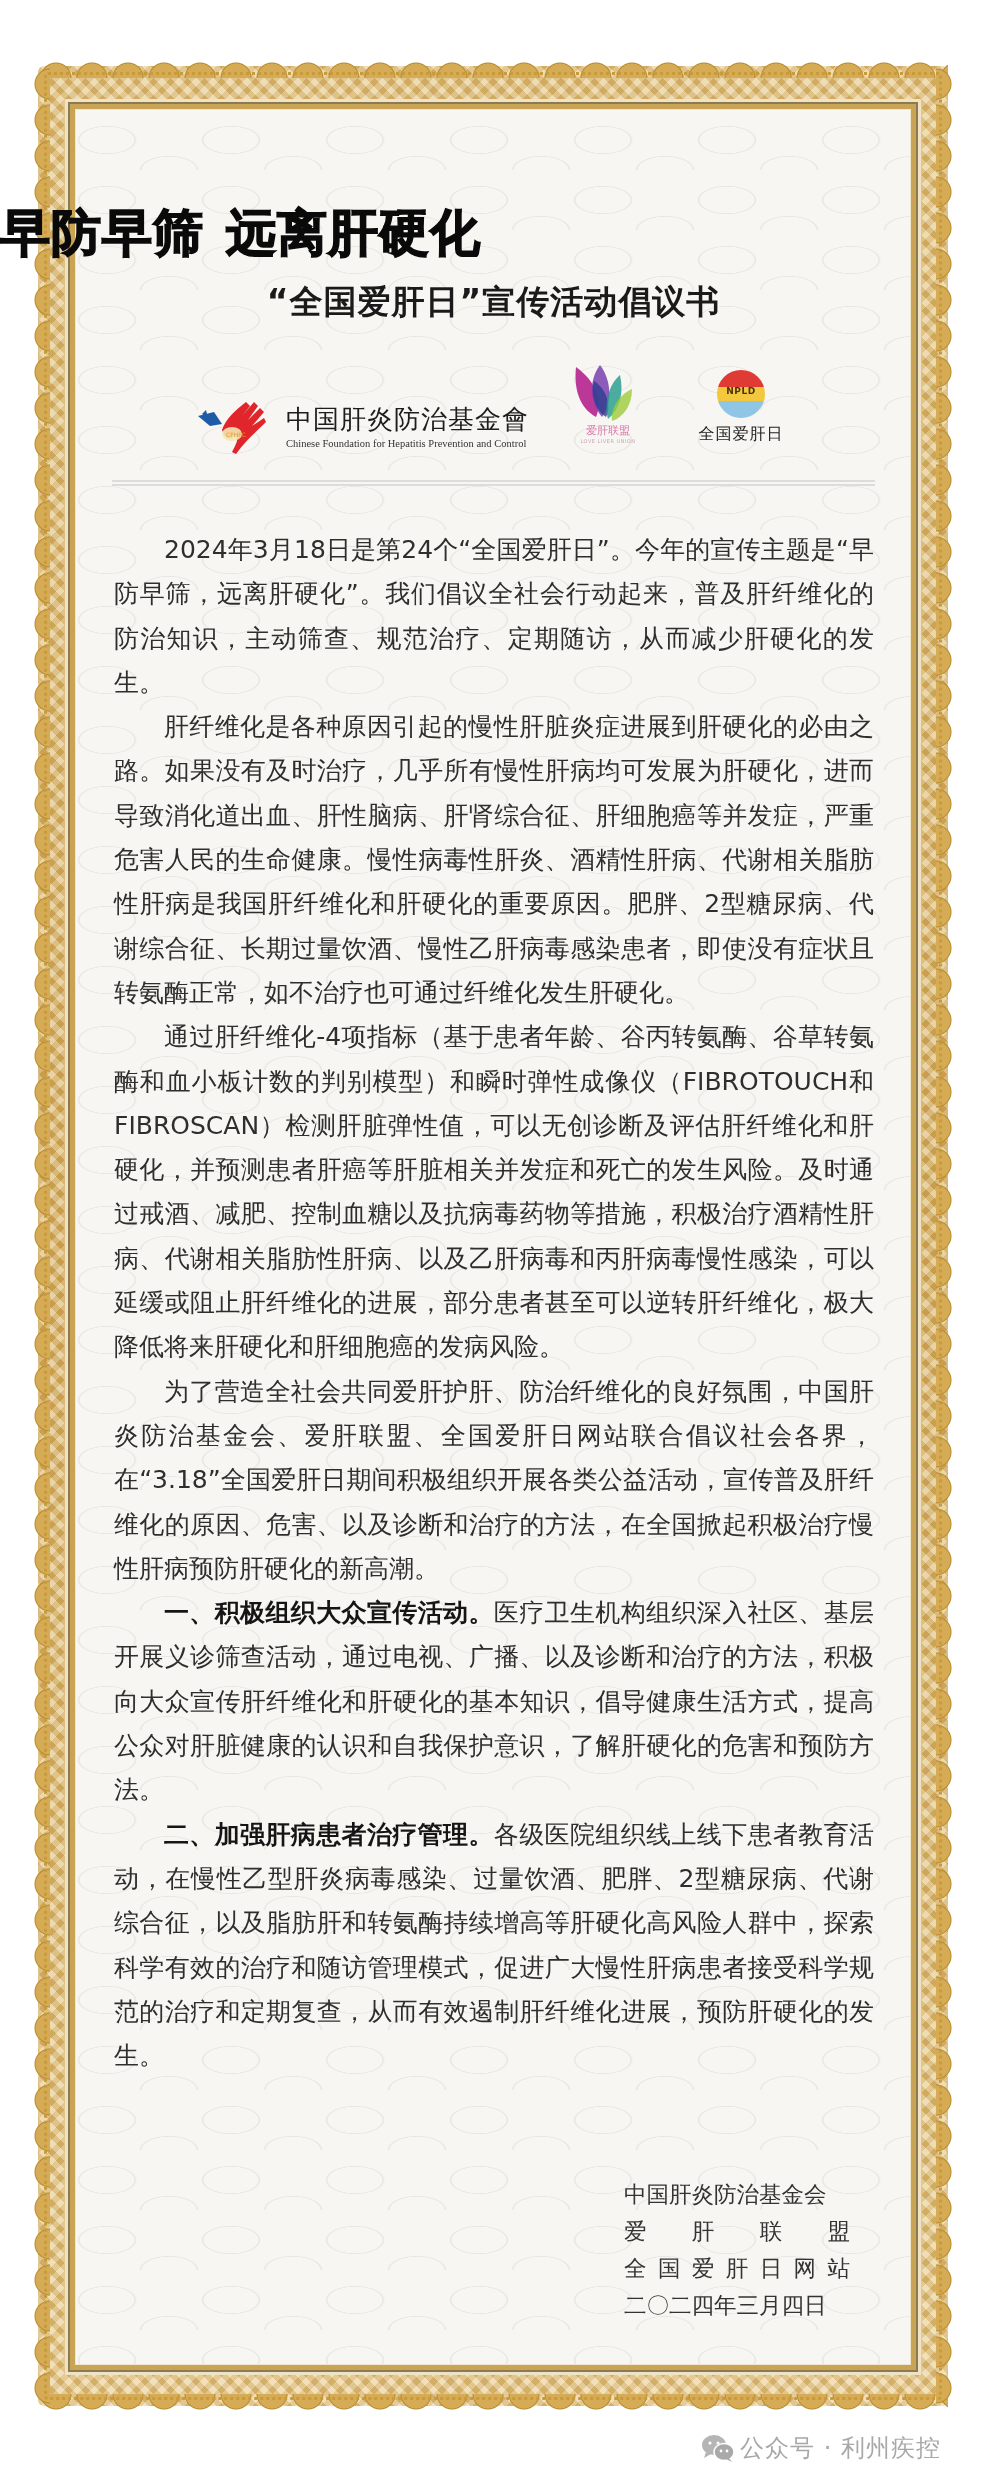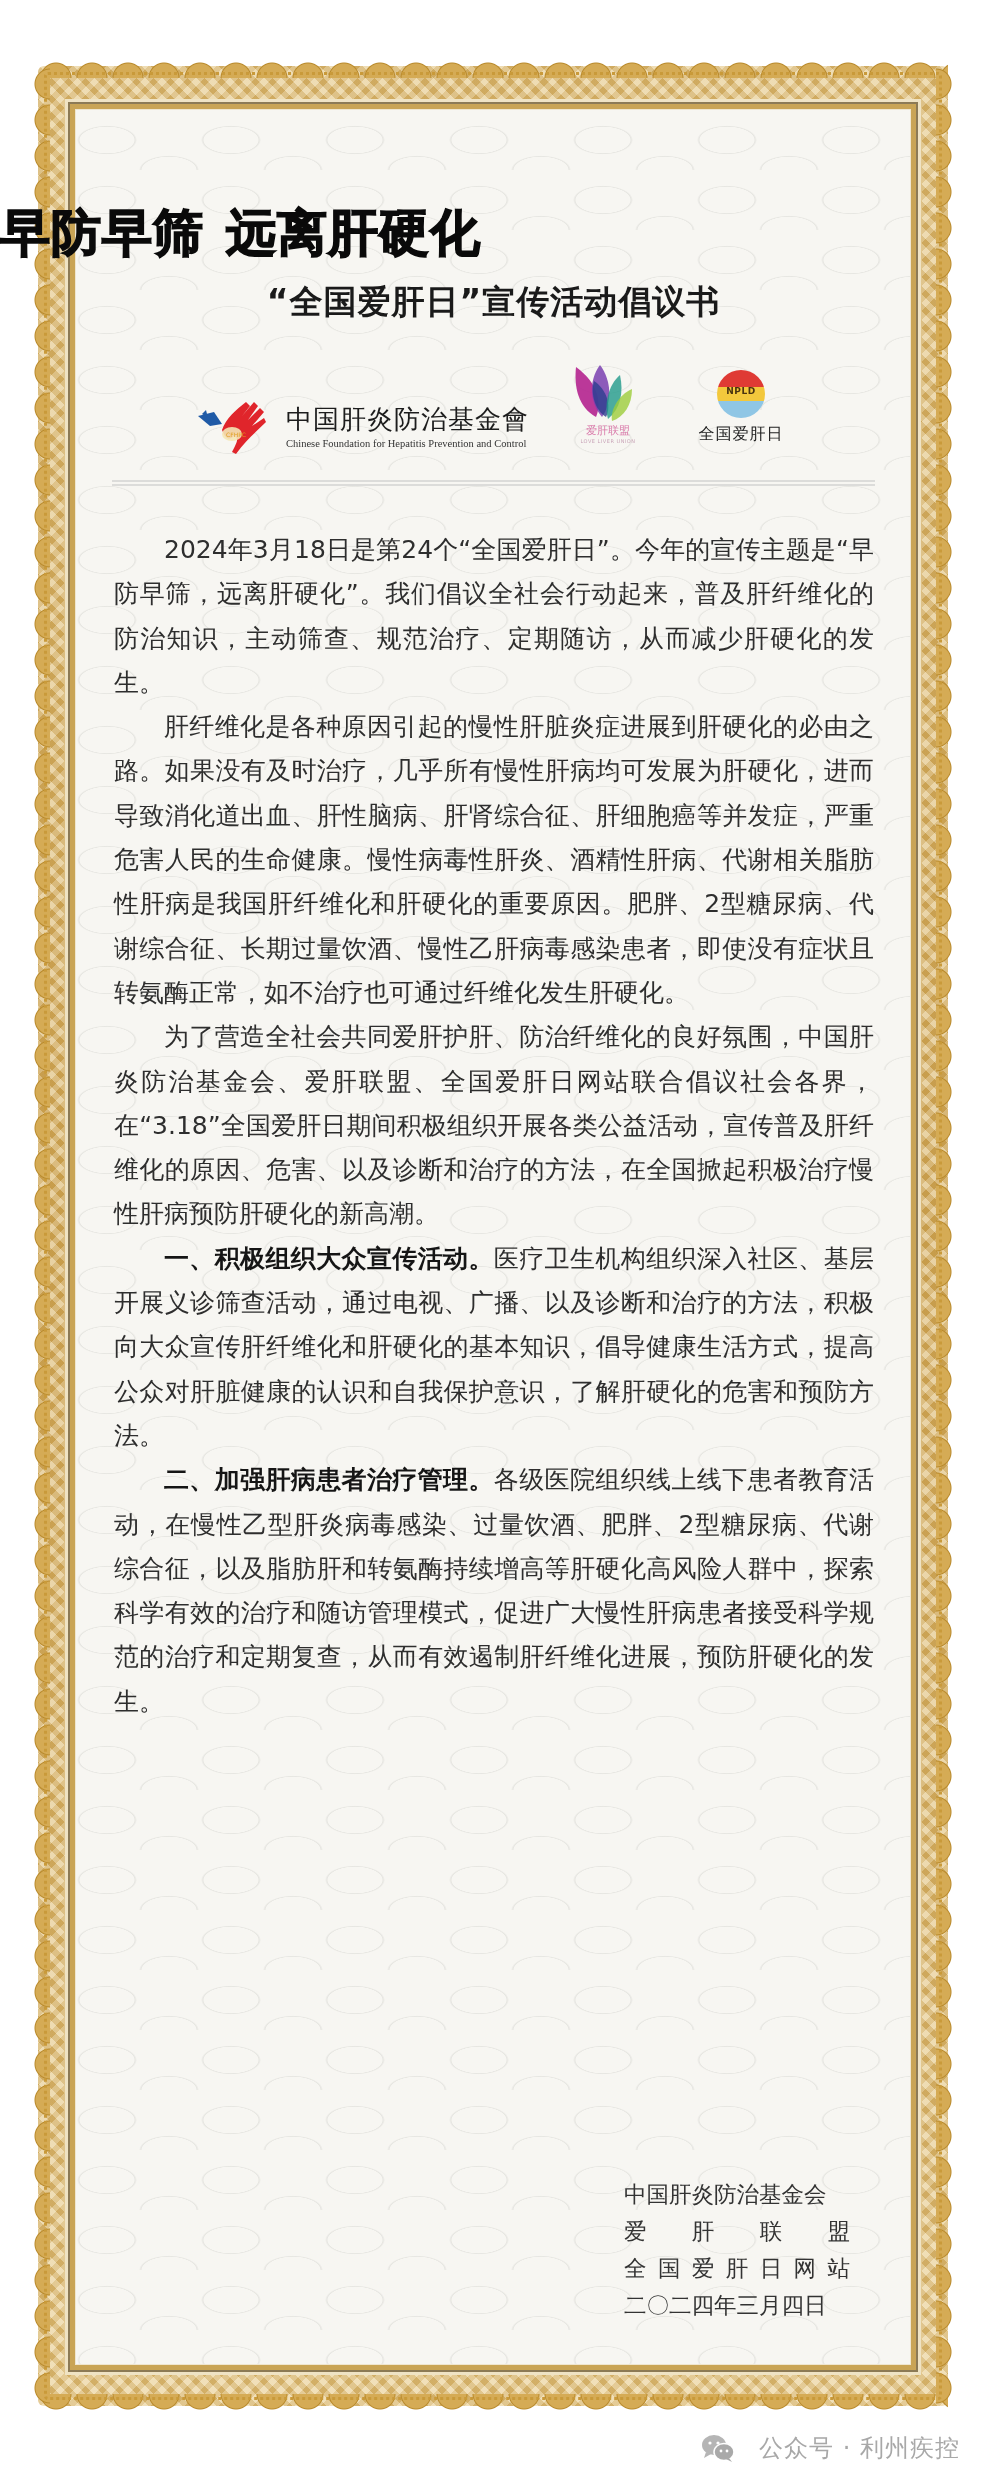--- a/index.html
+++ b/index.html
@@ -94,21 +94,21 @@
     }
     .body-text p { text-indent: 2em; }
     .body-text .lead { font-weight: bold; color: #151515; }
 
     
     .signature { position: absolute; left: 624px; top: 2176px; width: 226px; font-size: 22.5px; line-height: 37px; color: #333; }
     .signature .line { display: flex; justify-content: space-between; white-space: nowrap; }
     .signature .line.plain { display: block; }
 
     
-    .watermark { position: absolute; left: 700px; top: 2428px; height: 40px; display: flex; align-items: center; gap: 23px; }
+    .watermark { position: absolute; left: 700px; top: 2428px; height: 40px; display: flex; align-items: center; gap: 4px; }
     .watermark .wx { width: 36px; height: 30px; position: relative; }
     .watermark .txt { font-size: 24px; color: #a8a8a8; letter-spacing: 1px; white-space: nowrap; }
   </style>
 </head>
 <body>
 
 <div class="frame-outer"></div>
 <div class="scallop top"></div>
 <div class="scallop bottom"></div>
 <div class="scallop left"></div>
@@ -151,20 +151,21 @@
     <div class="abbr">NPLD</div>
   </div>
   <div class="cn">全国爱肝日</div>
 </div>
 
 <div class="separator"></div>
 
 <div class="body-text">
   <p>2024年3月18日是第24个“全国爱肝日”。今年的宣传主题是“早防早筛，远离肝硬化”。我们倡议全社会行动起来，普及肝纤维化的防治知识，主动筛查、规范治疗、定期随访，从而减少肝硬化的发生。</p>
   <p>肝纤维化是各种原因引起的慢性肝脏炎症进展到肝硬化的必由之路。如果没有及时治疗，几乎所有慢性肝病均可发展为肝硬化，进而导致消化道出血、肝性脑病、肝肾综合征、肝细胞癌等并发症，严重危害人民的生命健康。慢性病毒性肝炎、酒精性肝病、代谢相关脂肪性肝病是我国肝纤维化和肝硬化的重要原因。肥胖、2型糖尿病、代谢综合征、长期过量饮酒、慢性乙肝病毒感染患者，即使没有症状且转氨酶正常，如不治疗也可通过纤维化发生肝硬化。</p>
+  <p>通过肝纤维化-4项指标（基于患者年龄、谷丙转氨酶、谷草转氨酶和血小板计数的判别模型）和瞬时弹性成像仪（FIBROTOUCH和FIBROSCAN）检测肝脏弹性值，可以无创诊断及评估肝纤维化和肝硬化，并预测患者肝癌等肝脏相关并发症和死亡的发生风险。及时通过戒酒、减肥、控制血糖以及抗病毒药物等措施，积极治疗酒精性肝病、代谢相关脂肪性肝病、以及乙肝病毒和丙肝病毒慢性感染，可以延缓或阻止肝纤维化的进展，部分患者甚至可以逆转肝纤维化，极大降低将来肝硬化和肝细胞癌的发病风险。</p>
   <p>为了营造全社会共同爱肝护肝、防治纤维化的良好氛围，中国肝炎防治基金会、爱肝联盟、全国爱肝日网站联合倡议社会各界，在“3.18”全国爱肝日期间积极组织开展各类公益活动，宣传普及肝纤维化的原因、危害、以及诊断和治疗的方法，在全国掀起积极治疗慢性肝病预防肝硬化的新高潮。</p>
   <p><span class="lead">一、积极组织大众宣传活动。</span><span>医疗卫生机构组织深入社区、基层开展义诊筛查活动，通过电视、广播、以及诊断和治疗的方法，积极向大众宣传肝纤维化和肝硬化的基本知识，倡导健康生活方式，提高公众对肝脏健康的认识和自我保护意识，了解肝硬化的危害和预防方法。</span></p>
   <p><span class="lead">二、加强肝病患者治疗管理。</span><span>各级医院组织线上线下患者教育活动，在慢性乙型肝炎病毒感染、过量饮酒、肥胖、2型糖尿病、代谢综合征，以及脂肪肝和转氨酶持续增高等肝硬化高风险人群中，探索科学有效的治疗和随访管理模式，促进广大慢性肝病患者接受科学规范的治疗和定期复查，从而有效遏制肝纤维化进展，预防肝硬化的发生。</span></p>
 </div>
 
 <div class="signature">
   <div class="line plain">中国肝炎防治基金会</div>
   <div class="line">
     <span>爱</span>
     <span>肝</span>

